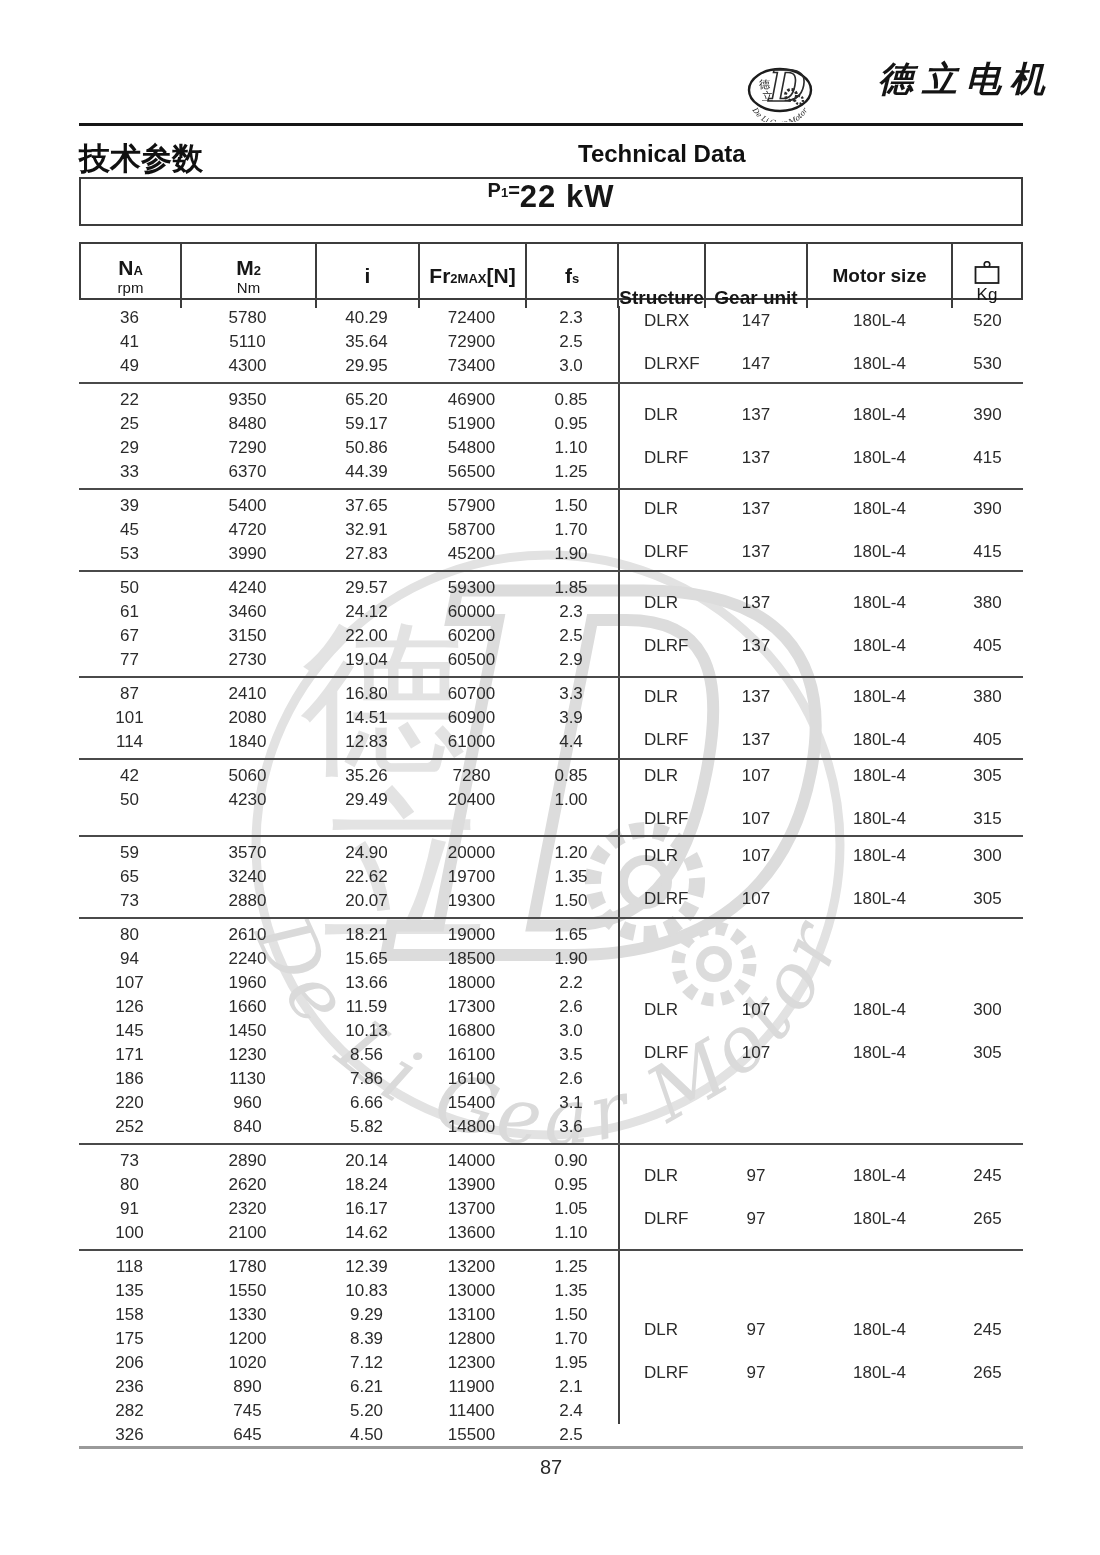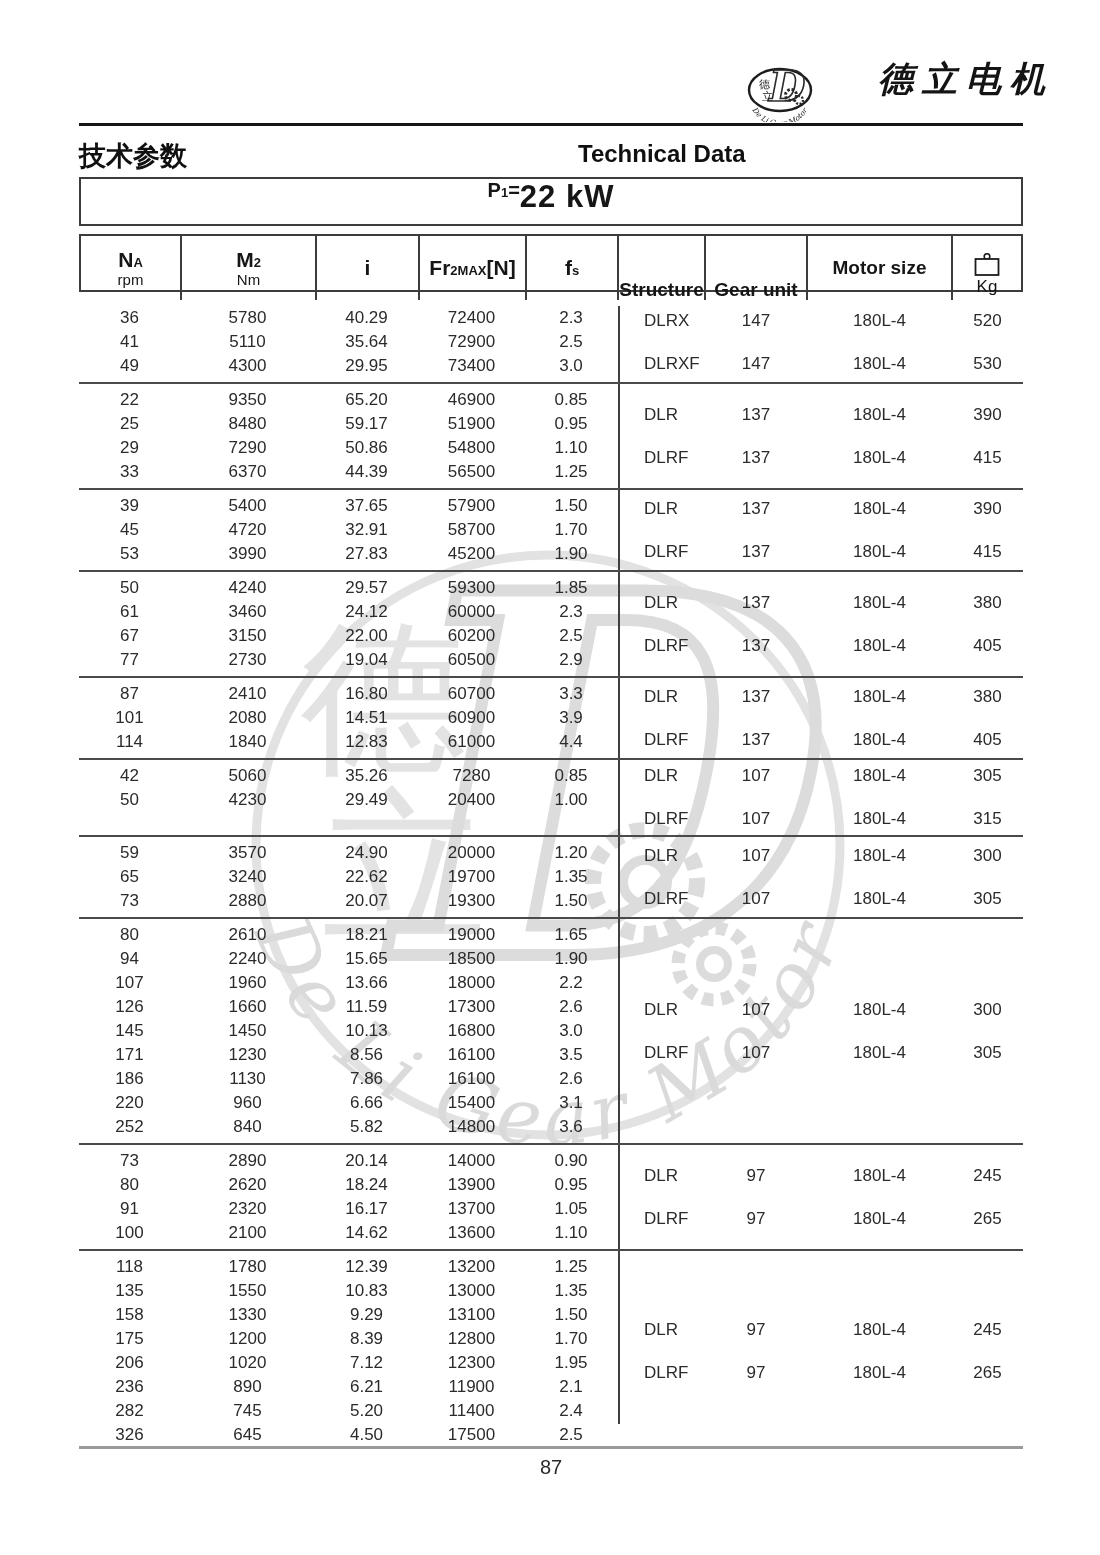--- a/index.html
+++ b/index.html
@@ -8,30 +8,30 @@
   .layer{position:absolute;z-index:1;}
   
   .watermark{position:absolute;left:0;top:0;width:1100px;height:1555px;z-index:0;}
   
   .brand-logo{position:absolute;left:728px;top:42px;width:104px;height:80px;}
   .brand-name{position:absolute;left:834px;top:56px;width:266px;
       font-family:"DejaVu Serif",serif;font-style:italic;font-weight:bold;
       font-size:35px;letter-spacing:9px;color:#141414;white-space:nowrap;margin-left:44px;}
   .top-rule{position:absolute;left:79px;top:123px;width:944px;height:3px;background:#161616;}
   .headline{position:absolute;left:79px;top:138px;width:944px;height:32px;}
-  .headline .zh{position:absolute;left:0;top:0;font-size:27px;font-weight:bold;color:#101010;}
+  .headline .zh{position:absolute;left:0;top:0;font-size:31px;font-weight:bold;color:#101010;}
   .headline .en{position:absolute;left:499px;top:2px;font-size:24px;font-weight:bold;color:#101010;}
   
   .power-box{position:absolute;left:79px;top:177px;width:944px;height:49px;border:2px solid #3c3c3c;
       box-sizing:border-box;display:flex;align-items:flex-start;justify-content:center;color:#161616;}
   .power-box .p1{font-size:20px;font-weight:bold;}
   .power-box .p1 .sub{font-size:13px;}
   .power-box .kw{font-size:31px;font-weight:bold;letter-spacing:1px;}
   
-  .thead{position:absolute;left:79px;top:234px;width:944px;height:58px;border:2px solid #3c3c3c;
+  .thead{position:absolute;left:79px;top:242px;width:944px;height:58px;border:2px solid #3c3c3c;
       box-sizing:border-box;display:grid;grid-template-columns:101px 135px 103px 107px 92px 87px 102px 145px 1fr;}
   .th{border-right:2px solid #3c3c3c;display:flex;flex-direction:column;align-items:center;
       justify-content:center;color:#161616;line-height:1.05;}
   .th:last-child{border-right:none;margin-top:12px;}
   .th-main{font-size:21px;font-weight:bold;}
   .th-main .sub{font-size:13px;font-weight:bold;}
   .th-unit{font-size:15px;font-weight:normal;margin-top:1px;}
   .kg-cell .th-unit{font-size:17px;}
   
   .tbody{position:absolute;left:79px;top:302px;width:944px;}
@@ -495,21 +495,21 @@
         <div class="cell">11900</div>
         <div class="cell">2.1</div>
         <div class="cell">282</div>
         <div class="cell">745</div>
         <div class="cell">5.20</div>
         <div class="cell">11400</div>
         <div class="cell">2.4</div>
         <div class="cell">326</div>
         <div class="cell">645</div>
         <div class="cell">4.50</div>
-        <div class="cell">17500</div>
+        <div class="cell">15500</div>
         <div class="cell">2.5</div>
       </div>
       <div class="block-right">
         <div class="motor-group">
           <div class="mcell structure">DLR</div>
           <div class="mcell ">97</div>
           <div class="mcell ">180L-4</div>
           <div class="mcell ">245</div>
           <div class="mcell structure">DLRF</div>
           <div class="mcell ">97</div>

